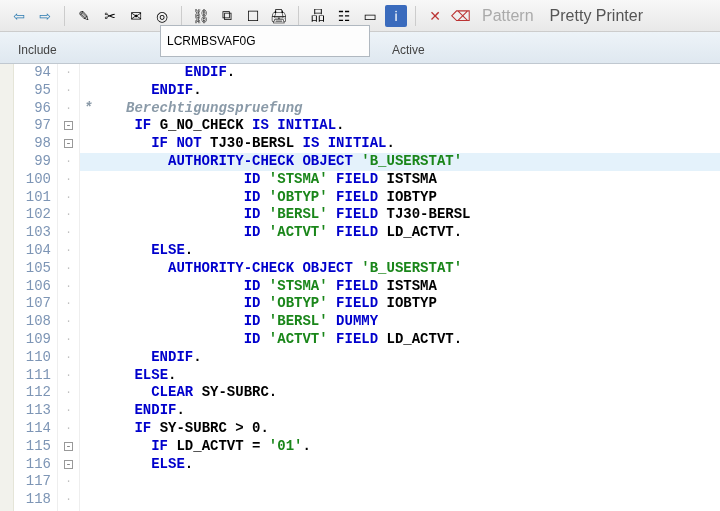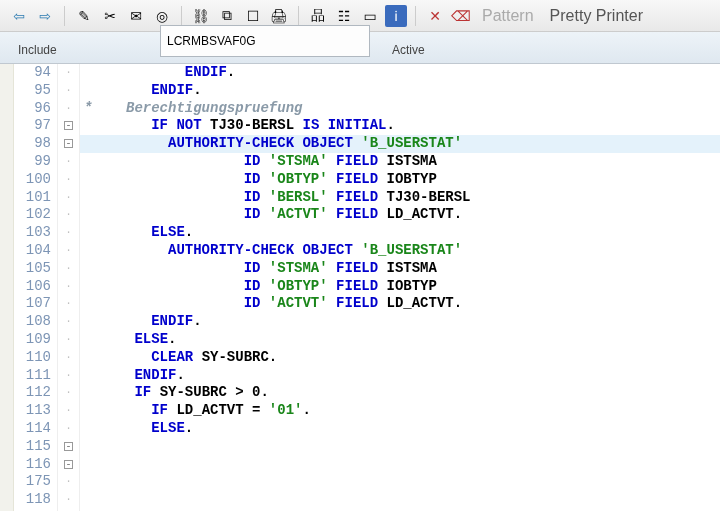--- a/index.html
+++ b/index.html
@@ -214,21 +214,21 @@
         <div class="cell">107</div>
         <div class="cell">108</div>
         <div class="cell">109</div>
         <div class="cell">110</div>
         <div class="cell">111</div>
         <div class="cell">112</div>
         <div class="cell">113</div>
         <div class="cell">114</div>
         <div class="cell">115</div>
         <div class="cell">116</div>
-        <div class="cell">175</div>
+        <div class="cell">117</div>
         <div class="cell">118</div>
       </div>
     <div class="fold-col" id="fold-col">
         <div class="cell" style="color: rgb(192, 192, 192);">·</div>
         <div class="cell" style="color: rgb(192, 192, 192);">·</div>
         <div class="cell" style="color: rgb(192, 192, 192);">·</div>
         <div class="cell"><span class="fold-box">-</span></div>
         <div class="cell"><span class="fold-box">-</span></div>
         <div class="cell" style="color: rgb(192, 192, 192);">·</div>
         <div class="cell" style="color: rgb(192, 192, 192);">·</div>
@@ -249,30 +249,32 @@
         <div class="cell"><span class="fold-box">-</span></div>
         <div class="cell"><span class="fold-box">-</span></div>
         <div class="cell" style="color: rgb(192, 192, 192);">·</div>
         <div class="cell" style="color: rgb(192, 192, 192);">·</div>
       </div>
   </div>
   <div class="code-col" id="code-col">
       <div class="cell code-line"><span class="plain">            </span><span class="kw">ENDIF</span><span class="punc">.</span></div>
       <div class="cell code-line"><span class="plain">        </span><span class="kw">ENDIF</span><span class="punc">.</span></div>
       <div class="cell code-line"><span class="cmt">*    Berechtigungspruefung</span></div>
+      <div class="cell code-line"><span class="plain">      </span><span class="kw">IF</span><span class="ident"> G_NO_CHECK </span><span class="kw">IS</span><span class="plain"> </span><span class="kw">INITIAL</span><span class="punc">.</span></div>
       <div class="cell code-line"><span class="plain">        </span><span class="kw">IF</span><span class="plain"> </span><span class="kw">NOT</span><span class="ident"> TJ30-BERSL </span><span class="kw">IS</span><span class="plain"> </span><span class="kw">INITIAL</span><span class="punc">.</span></div>
       <div class="cell code-line hl-line"><span class="plain">          </span><span class="kw">AUTHORITY-CHECK</span><span class="plain"> </span><span class="kw">OBJECT</span><span class="plain"> </span><span class="str">'B_USERSTAT'</span></div>
       <div class="cell code-line"><span class="plain">                   </span><span class="kw">ID</span><span class="plain"> </span><span class="str">'STSMA'</span><span class="plain"> </span><span class="kw">FIELD</span><span class="ident"> ISTSMA</span></div>
       <div class="cell code-line"><span class="plain">                   </span><span class="kw">ID</span><span class="plain"> </span><span class="str">'OBTYP'</span><span class="plain"> </span><span class="kw">FIELD</span><span class="ident"> IOBTYP</span></div>
       <div class="cell code-line"><span class="plain">                   </span><span class="kw">ID</span><span class="plain"> </span><span class="str">'BERSL'</span><span class="plain"> </span><span class="kw">FIELD</span><span class="ident"> TJ30-BERSL</span></div>
       <div class="cell code-line"><span class="plain">                   </span><span class="kw">ID</span><span class="plain"> </span><span class="str">'ACTVT'</span><span class="plain"> </span><span class="kw">FIELD</span><span class="ident"> LD_ACTVT</span><span class="punc">.</span></div>
       <div class="cell code-line"><span class="plain">        </span><span class="kw">ELSE</span><span class="punc">.</span></div>
       <div class="cell code-line"><span class="plain">          </span><span class="kw">AUTHORITY-CHECK</span><span class="plain"> </span><span class="kw">OBJECT</span><span class="plain"> </span><span class="str">'B_USERSTAT'</span></div>
       <div class="cell code-line"><span class="plain">                   </span><span class="kw">ID</span><span class="plain"> </span><span class="str">'STSMA'</span><span class="plain"> </span><span class="kw">FIELD</span><span class="ident"> ISTSMA</span></div>
       <div class="cell code-line"><span class="plain">                   </span><span class="kw">ID</span><span class="plain"> </span><span class="str">'OBTYP'</span><span class="plain"> </span><span class="kw">FIELD</span><span class="ident"> IOBTYP</span></div>
+      <div class="cell code-line"><span class="plain">                   </span><span class="kw">ID</span><span class="plain"> </span><span class="str">'BERSL'</span><span class="plain"> </span><span class="kw">DUMMY</span></div>
       <div class="cell code-line"><span class="plain">                   </span><span class="kw">ID</span><span class="plain"> </span><span class="str">'ACTVT'</span><span class="plain"> </span><span class="kw">FIELD</span><span class="ident"> LD_ACTVT</span><span class="punc">.</span></div>
       <div class="cell code-line"><span class="plain">        </span><span class="kw">ENDIF</span><span class="punc">.</span></div>
       <div class="cell code-line"><span class="plain">      </span><span class="kw">ELSE</span><span class="punc">.</span></div>
       <div class="cell code-line"><span class="plain">        </span><span class="kw">CLEAR</span><span class="ident"> SY-SUBRC</span><span class="punc">.</span></div>
       <div class="cell code-line"><span class="plain">      </span><span class="kw">ENDIF</span><span class="punc">.</span></div>
       <div class="cell code-line"><span class="plain">      </span><span class="kw">IF</span><span class="ident"> SY-SUBRC &gt; </span><span class="plain">0</span><span class="punc">.</span></div>
       <div class="cell code-line"><span class="plain">        </span><span class="kw">IF</span><span class="ident"> LD_ACTVT = </span><span class="str">'01'</span><span class="punc">.</span></div>
       <div class="cell code-line"><span class="plain">        </span><span class="kw">ELSE</span><span class="punc">.</span></div>
     </div>
 </div>

